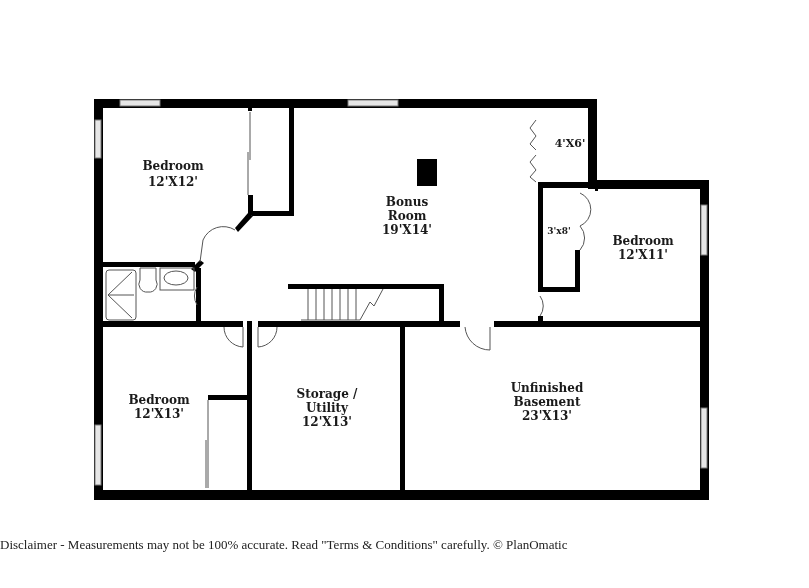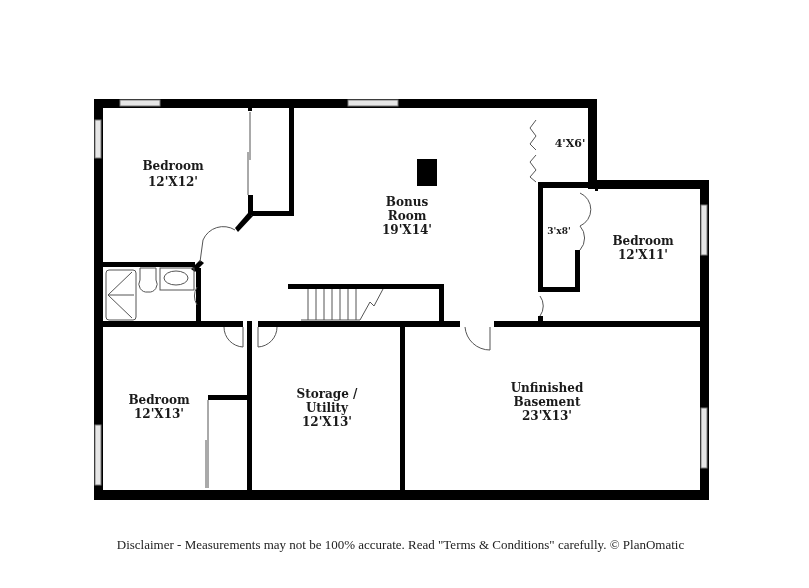--- a/index.html
+++ b/index.html
@@ -4,21 +4,21 @@
 <style>
   html, body { margin:0; padding:0; background:#ffffff; }
   body { width:809px; height:588px; position:relative; overflow:hidden; }
   #plan { position:absolute; left:0; top:0; }
   .room-label { font-family:"DejaVu Serif", serif; font-weight:bold; font-size:12px; fill:#1a1a1a; }
   .small-label { font-family:"DejaVu Serif", serif; font-weight:bold; font-size:9px; fill:#1a1a1a; }
   .dim-label { font-family:"DejaVu Serif", serif; font-weight:bold; font-size:11px; fill:#1a1a1a; }
   .wall { fill:#000; }
   .thin { stroke:#555; stroke-width:1; fill:none; }
   .win { fill:#e6e6e6; stroke:#7a7a7a; stroke-width:1; }
-  #disclaimer { position:absolute; left:0; width:801px; top:537px; text-align:center;
+  #disclaimer { position:absolute; left:0; width:801px; top:537px; text-align:left;
     font-family:"Liberation Serif", serif; font-size:13px; color:#222; }
 </style>
 </head>
 <body>
 
 <svg id="plan" width="809" height="588" viewBox="0 0 809 588">
 
   <g>
     <rect class="wall" x="94" y="99" width="503" height="9"></rect>
     <rect class="wall" x="588" y="99" width="9" height="86"></rect>

